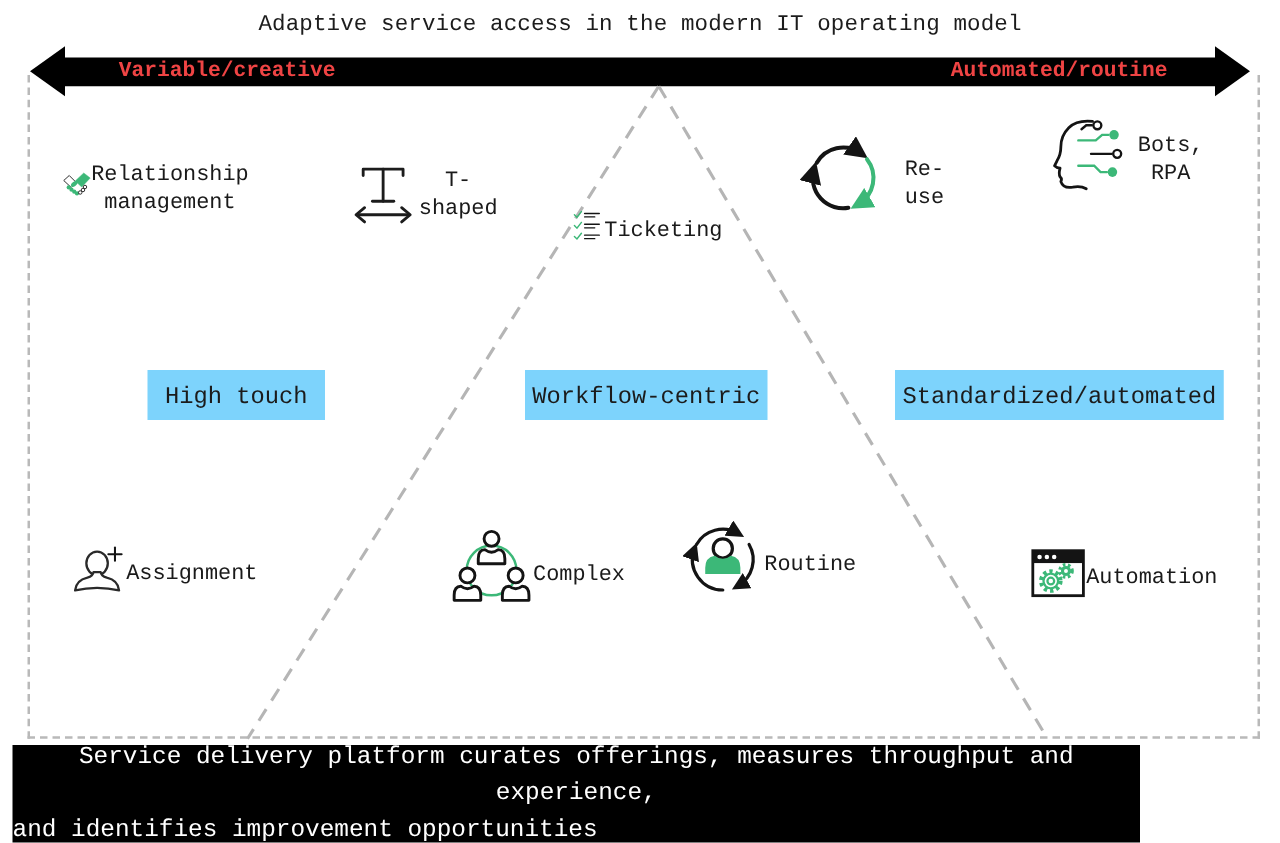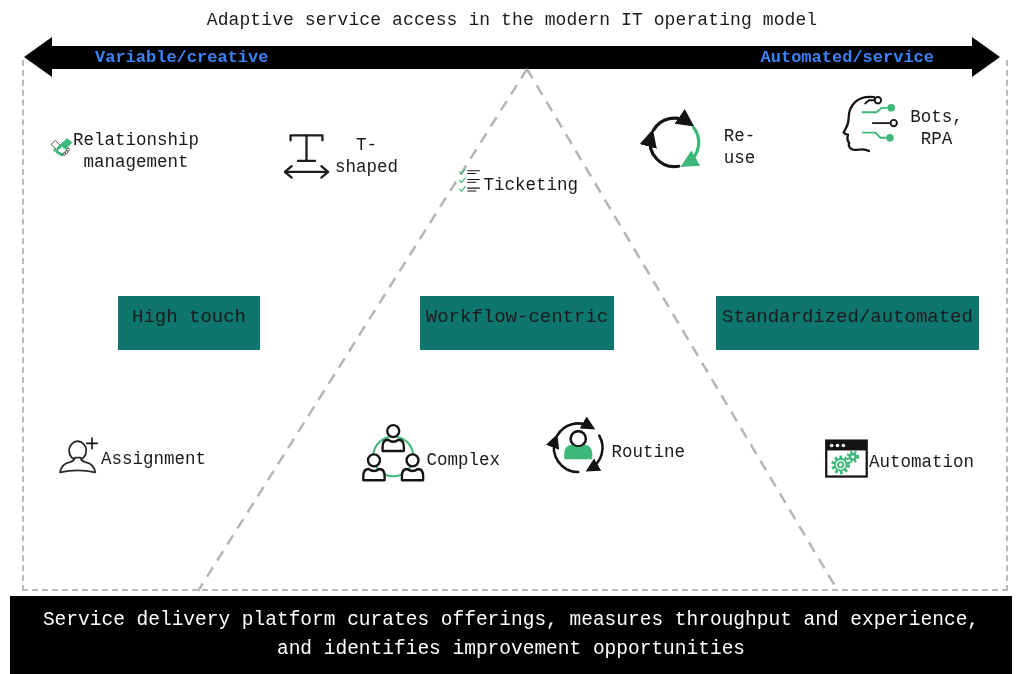--- a/index.html
+++ b/index.html
@@ -17,34 +17,34 @@
   #title {
     top:4px; left:0; width:1024px; text-align:center;
     font-size:18px; font-weight:400; color:#1c1c1c; letter-spacing:0.1px;
   }
 
   
   .arrow-bar { left:50px; top:40px; width:924px; height:23px; background:#000; }
   .arrow-head { width:0; height:0; top:31px; }
   .arrow-head.left  { left:24px;  border-top:20px solid transparent; border-bottom:20px solid transparent; border-right:28px solid #000; }
   .arrow-head.right { left:972px; border-top:20px solid transparent; border-bottom:20px solid transparent; border-left:28px solid #000; }
-  .spectrum-label { top:40px; height:19px; line-height:23px; color:#3b82f6; font-weight:700; font-size:17px; }
+  .spectrum-label { top:40px; height:19px; line-height:23px; color:#ef4444; font-weight:700; font-size:17px; }
   #spectrum-left  { left:95px; }
   #spectrum-right { right:90px; }
 
   
   #dashed-frame {
     left:22px; top:54px; width:986px; height:531px;
     border-left:2px dashed #b9b9b9; border-right:2px dashed #b9b9b9; border-bottom:2px dashed #b9b9b9;
   }
   #triangle-overlay { left:0; top:0; width:1024px; height:674px; pointer-events:none; }
 
   
   .zone {
-    top:290px; height:54px; line-height:43px; background:#0f766e;
+    top:290px; height:40px; line-height:43px; background:#7dd3fc;
     text-align:center; font-size:19px; color:#1b1b1b;
   }
   #zone-high-touch    { left:118px; width:142px; }
   #zone-workflow      { left:420px; width:194px; }
   #zone-standardized  { left:716px; width:263px; }
 
   
   .item { display:flex; flex-direction:row; align-items:center; }
   .item svg { display:block; }
   .item .lbl {
@@ -56,22 +56,22 @@
   #item-reuse        { left:634px; top:86px;  width:130px; }
   #item-bots         { left:836px; top:68px;  width:130px; }
   #item-assignment   { left:56px;  top:398px; width:150px; }
   #item-complex      { left:360px; top:398px; width:140px; }
   #item-routine      { left:545px; top:390px; width:140px; }
   #item-automation   { left:824px; top:406px; width:150px; }
   #item-relationship .lbl { max-width:132px; }
 
   
   #footer-bar {
-    left:10px; top:590px; width:1002px; height:78px; background:#000;
-    display:flex; flex-direction:column; align-items:center; justify-content:center;
+    left:10px; top:590px; width:902px; height:78px; background:#000;
+    display:flex; flex-direction:column; align-items:flex-start; justify-content:center;
     color:#fff; font-size:19.5px; line-height:1.5; text-align:center;
   }
 </style>
 </head>
 <body>
 
 <div id="stage">
 
   <svg width="0" height="0" style="position:absolute">
     <defs>
@@ -83,21 +83,21 @@
       </marker>
     </defs>
   </svg>
 
   <div id="title" class="abs">Adaptive service access in the modern IT operating model</div>
 
   <div class="abs arrow-bar"></div>
   <div class="abs arrow-head left"></div>
   <div class="abs arrow-head right"></div>
   <div id="spectrum-left" class="abs spectrum-label">Variable/creative</div>
-  <div id="spectrum-right" class="abs spectrum-label">Automated/service</div>
+  <div id="spectrum-right" class="abs spectrum-label">Automated/routine</div>
 
   <div id="dashed-frame" class="abs"></div>
   <svg id="triangle-overlay" class="abs">
     <line x1="527" y1="63" x2="198" y2="585" stroke="#b5b5b5" stroke-width="2.5" stroke-dasharray="11 8"></line>
     <line x1="527" y1="63" x2="838" y2="585" stroke="#b5b5b5" stroke-width="2.5" stroke-dasharray="11 8"></line>
   </svg>
 
   <div id="zone-high-touch" class="abs zone">High touch</div>
   <div id="zone-workflow" class="abs zone">Workflow-centric</div>
   <div id="zone-standardized" class="abs zone">Standardized/automated</div>

